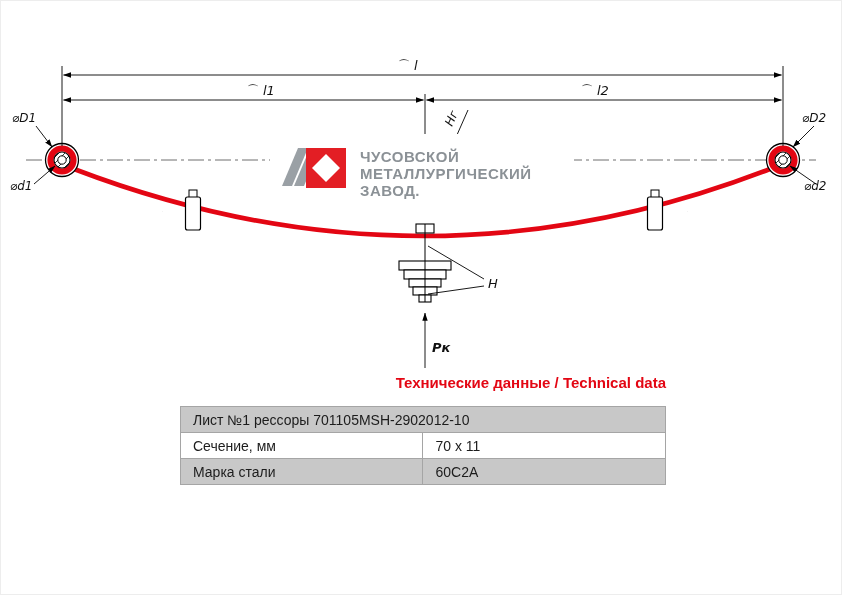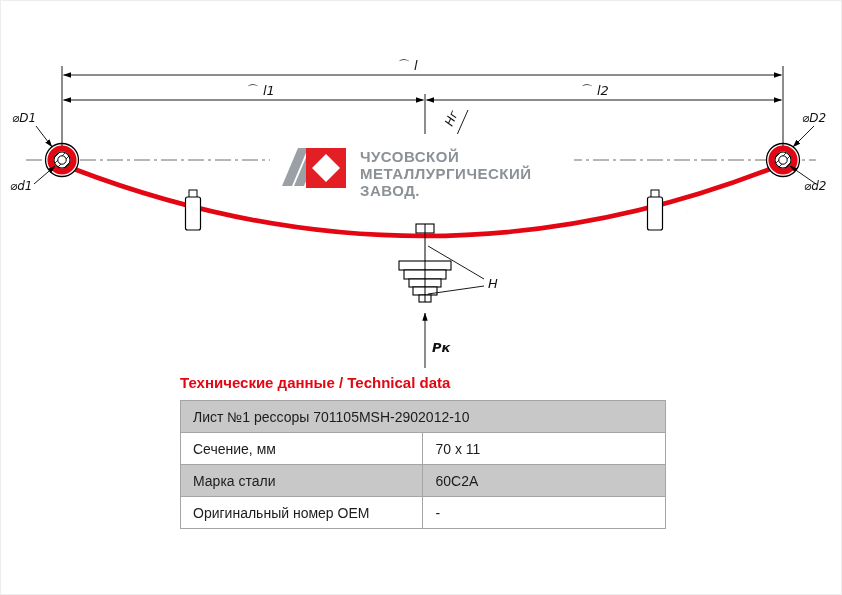--- a/index.html
+++ b/index.html
@@ -17,23 +17,23 @@
   
   .s   { stroke:#000; stroke-width:0.9; fill:none; }
   .cl  { stroke:#4a4a4a; stroke-width:0.8; fill:none; stroke-dasharray:16 4 3 4; }
   .dimlbl { font-family:"DejaVu Sans", sans-serif; font-style:italic; font-size:13px; fill:#111; }
   .dimsm  { font-family:"DejaVu Sans", sans-serif; font-style:italic; font-size:12px; fill:#111; }
   .arcsym { font-family:"DejaVu Sans", sans-serif; font-size:12px; fill:#111; }
   .logo-text { font-family:"Liberation Sans", sans-serif; font-weight:700; font-size:15px; letter-spacing:0.5px; fill:#8b9196; }
 
   
   .tech { margin-left:180px; width:486px; margin-top:0px; }
-  .tech-title { color:#e30613; font-size:15px; font-weight:bold; margin:2px 0 9px 0; }
+  .tech-title { color:#e30613; font-size:15px; font-weight:bold; margin:2px 0 15px 0;text-align:right; }
   .tech-table { border-collapse:collapse; width:100%; font-size:14px; color:#1c1c1c; table-layout:fixed; }
-  .tech-table td { border:1px solid #a5a5a5; height:32px; padding:0 20px 0 12px; vertical-align:middle; background:#fff; }
+  .tech-table td { border:1px solid #a5a5a5; height:26px; padding:0 20px 0 12px; vertical-align:middle; background:#fff; }
   .tech-table td.c1 { width:240px; }
   .row-shaded td { background:#c8c8c8; }
 </style>
 </head>
 <body>
 
 <div class="page">
 
   <svg class="drawing" width="842" height="372" viewBox="0 0 842 372" xmlns="http://www.w3.org/2000/svg">
     <defs>
@@ -198,21 +198,17 @@
           <td colspan="2" class="c1">Лист №1 рессоры 701105MSH-2902012-10</td>
         </tr>
         <tr>
           <td class="c1">Сечение, мм</td>
           <td>70 x 11</td>
         </tr>
         <tr class="row-shaded">
           <td class="c1">Марка стали</td>
           <td>60С2А</td>
         </tr>
-        <tr>
-          <td class="c1">Оригинальный номер OEM</td>
-          <td>-</td>
-        </tr>
       </tbody>
     </table>
   </section>
 
 </div>
 
 </body></html>

